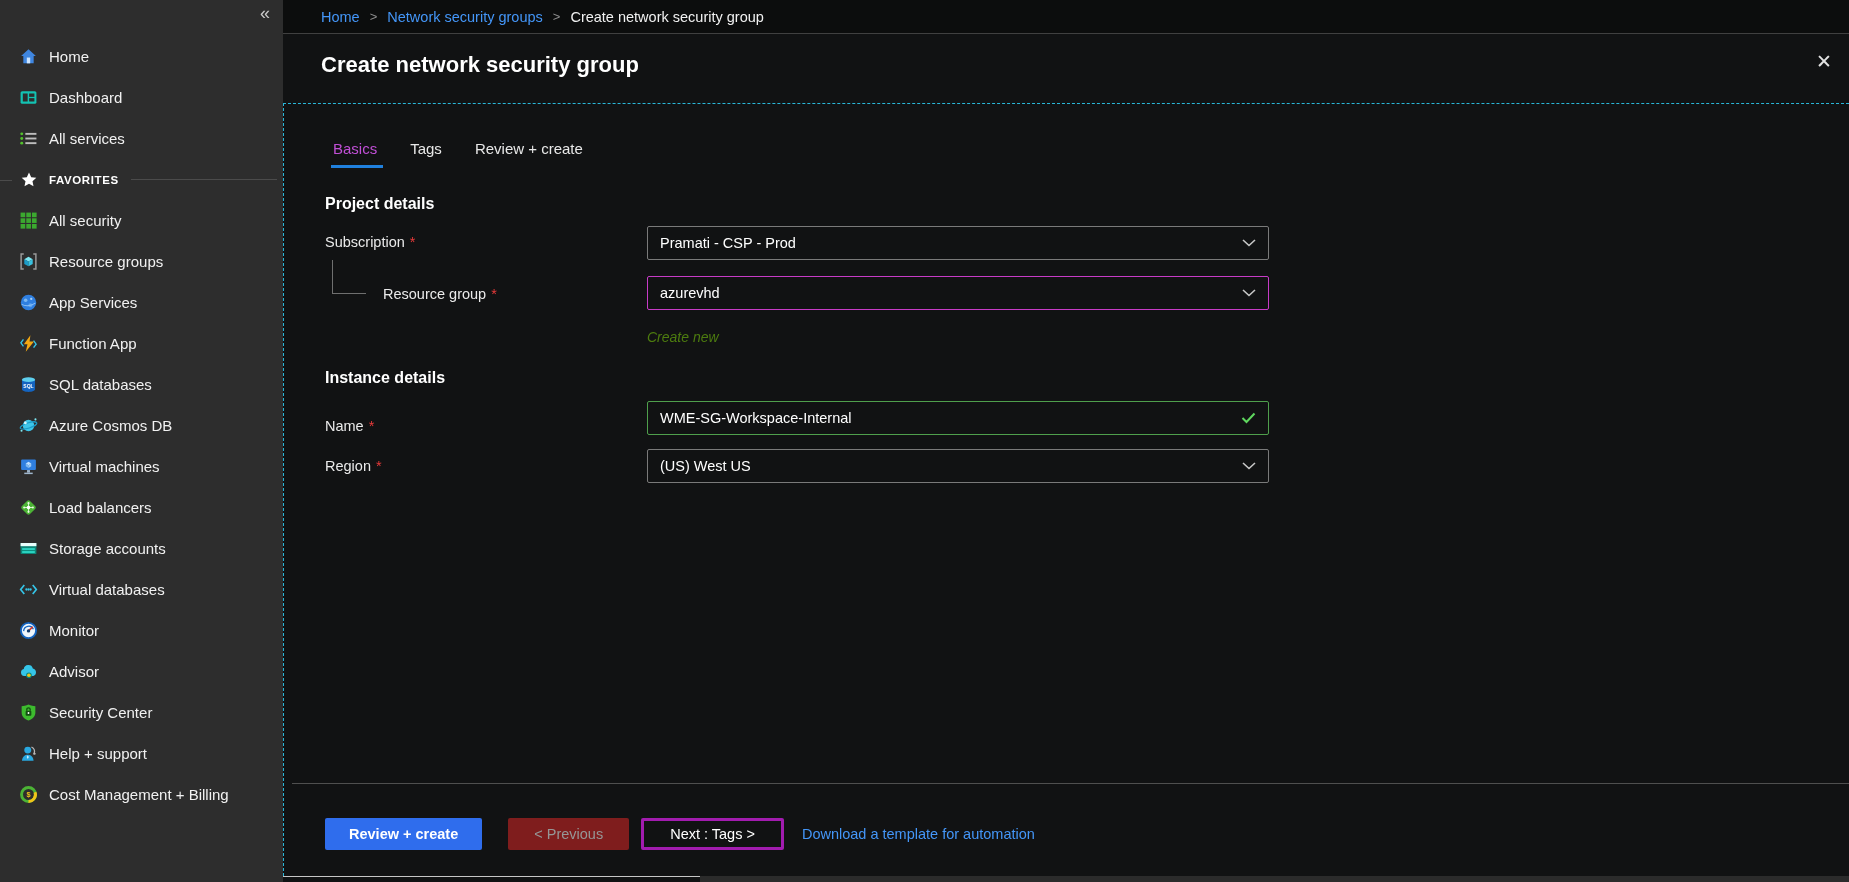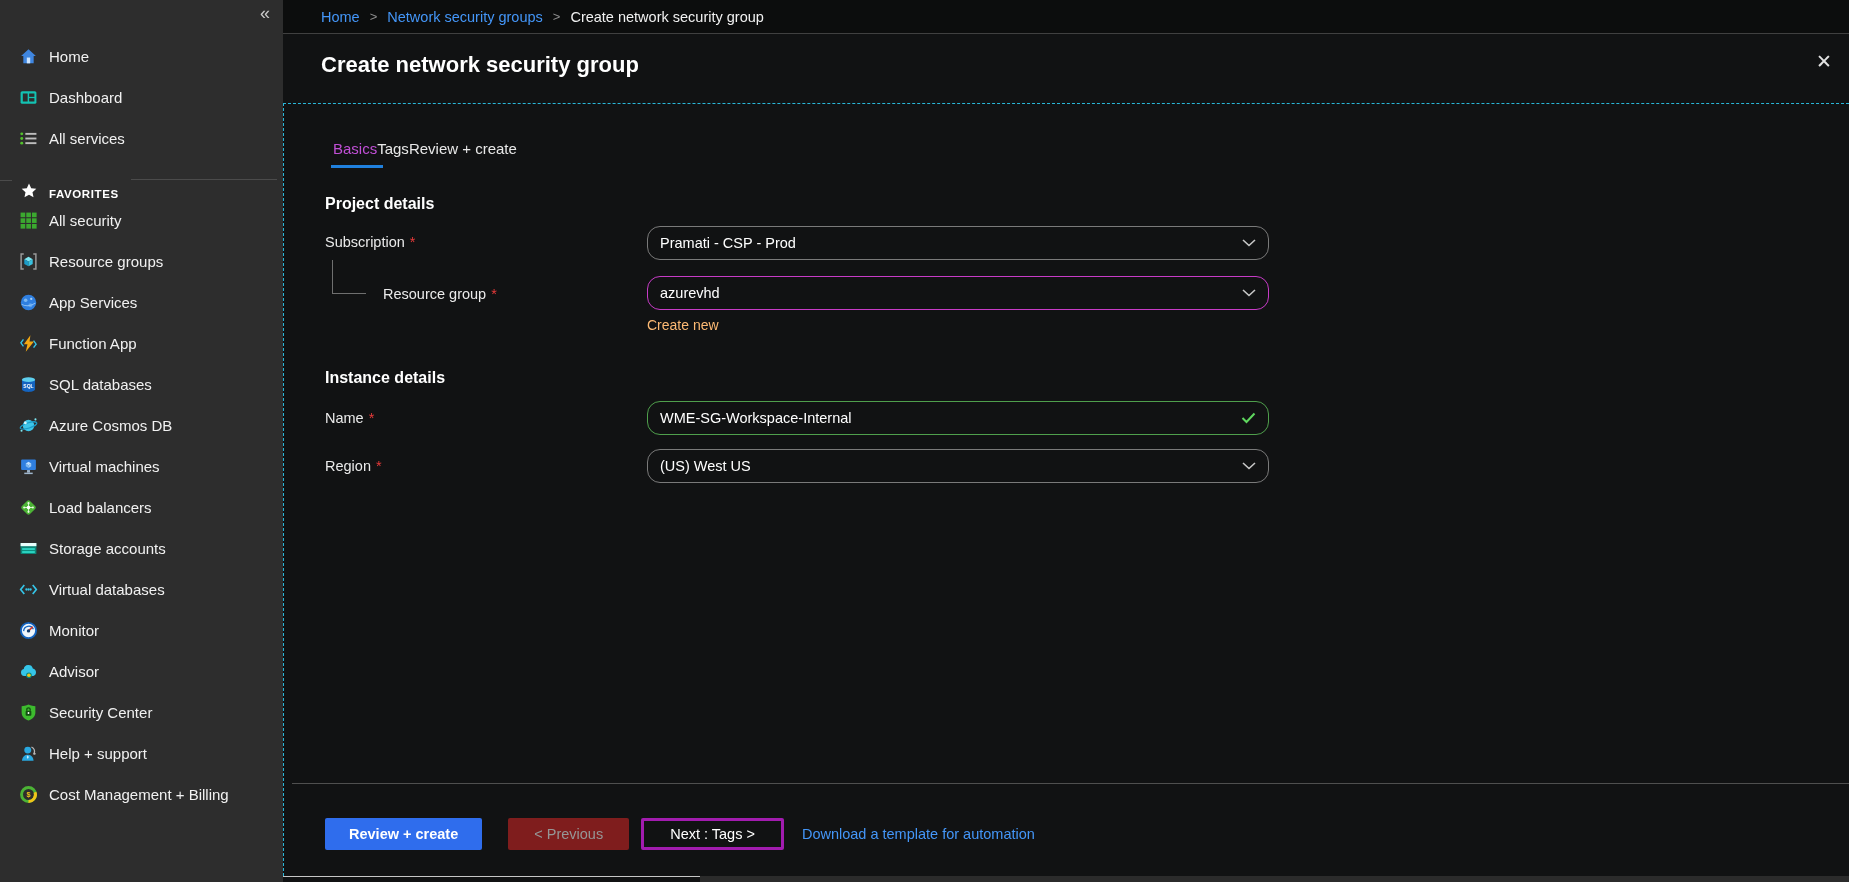--- a/index.html
+++ b/index.html
@@ -12,67 +12,67 @@
     color: #fff;
   }
 
   
   .sidebar { position:absolute; left:0; top:0; width:283px; height:882px; background:#2d2d2d; z-index:5; }
   .collapse-btn { position:absolute; top:4px; right:13px; font-size:18px; color:#c9c9c9; cursor:pointer; line-height:1; }
   .nav { position:absolute; top:36px; left:0; right:0; }
   .side-item { display:flex; align-items:center; height:41px; padding-left:19px; cursor:pointer; }
   .side-item .icon { width:19px; height:19px; margin-right:11px; flex:none; display:flex; align-items:center; justify-content:center; }
   .side-item .lbl { font-size:15px; color:#f1f1f1; white-space:nowrap; }
-  .side-item.fav { cursor:default; position:relative;align-items:flex-end; }
+  .side-item.fav { cursor:default; position:relative; }
   .side-item.fav .lbl { font-size:11.5px; font-weight:bold; letter-spacing:.6px; color:#fff; }
   .side-item.fav::before { content:""; position:absolute; left:0; top:50%; width:12px; height:1px; background:#4b4b4b; }
   .side-item.fav::after { content:""; flex:1; height:1px; background:#4b4b4b; margin:0 6px 0 12px; align-self:center; }
 
   
   .crumbbar { position:absolute; left:283px; top:0; width:1566px; height:34px; background:#0c0d0d;
               border-bottom:1px solid #404040; display:flex; align-items:center; padding-left:38px; font-size:14.5px; }
   .crumb-link { color:#4496f8; cursor:pointer; }
   .crumb-sep { color:#8f8f8f; margin:0 10px; font-size:13px; }
   .crumb-current { color:#f1f1f1; }
 
   
   .titlebar { position:absolute; left:283px; top:35px; width:1566px; height:68px; background:#111213; }
   .page-title { position:absolute; left:38px; top:17px; font-size:22px; font-weight:600; color:#fff; }
   .close-btn { position:absolute; right:17px; top:17px; font-size:19px; color:#e3e3e3; cursor:pointer; line-height:1; }
 
   
   .panel { position:absolute; left:283px; top:103px; width:1566px; height:773px; background:#111213;
            border-top:1px dashed #29b6d8; border-left:1px dashed #29b6d8; }
 
-  .tabs { position:absolute; left:49px; top:36px; display:flex; }
+  .tabs { position:absolute; left:49px; top:36px; display:flex; gap:33px; }
   .tab { font-size:15px; color:#e8e8e8; cursor:pointer; position:relative; padding-bottom:11px; }
   .tab.active { color:#c14fd6; }
   .tab.active::after { content:""; position:absolute; left:-2px; right:-6px; bottom:0; height:3px; background:#2080dd; }
 
   .section-heading { position:absolute; left:41px; font-size:16px; font-weight:600; color:#fff; }
   #sec-project { top:91px; }
   #sec-instance { top:265px; }
 
   .form-label { position:absolute; font-size:14.5px; color:#eaeaea; }
   .req { color:#e83a3a; margin-left:5px; }
 
-  .field { position:absolute; left:363px; width:622px; height:32px; border:1px solid #7a7a7a; border-radius:13px;
+  .field { position:absolute; left:363px; width:622px; height:32px; border:1px solid #7a7a7a; border-radius:2px;
            display:flex; align-items:center; padding:16px 12px; font-size:14.5px; color:#fff; cursor:pointer; background:#111213; }
   .field .tail { margin-left:auto; display:flex; align-items:center; }
   .field.magenta { border-color:#c73bc7; }
   .field.green { border-color:#4f9f4c; cursor:text; }
 
   #lbl-subscription { left:41px; top:130px; }
   #field-subscription { top:122px; }
   #connector { position:absolute; left:48px; top:156px; width:34px; height:34px;
                border-left:1px solid #6f6f6f; border-bottom:1px solid #6f6f6f; }
   #lbl-resource-group { left:99px; top:182px; }
   #field-resource-group { top:172px; }
-  #create-new { position:absolute; left:363px; top:213px; font-size:14px; color:#fdba74; cursor:pointer; }
-  #lbl-name { left:41px; top:306px;text-align:right; }
+  #create-new { position:absolute; left:363px; top:225px; font-size:14px; color:#4d7c0f; cursor:pointer;font-style:italic; }
+  #lbl-name { left:41px; top:314px;text-align:right; }
   #field-name { top:297px; }
   #lbl-region { left:41px; top:354px; }
   #field-region { top:345px; }
 
   
   .footer { position:absolute; left:8px; right:0; top:679px; border-top:1px solid #4f4f4f; }
   .footer-inner { display:flex; align-items:center; margin:34px 0 0 33px; }
   .btn { height:32px; border:none; border-radius:2px; font-size:14.5px; display:flex; align-items:center;
          cursor:pointer; font-family:inherit; white-space:nowrap; }
   .btn-primary { background:#2f6ded; color:#fff; padding:0 24px; font-weight:600; }

